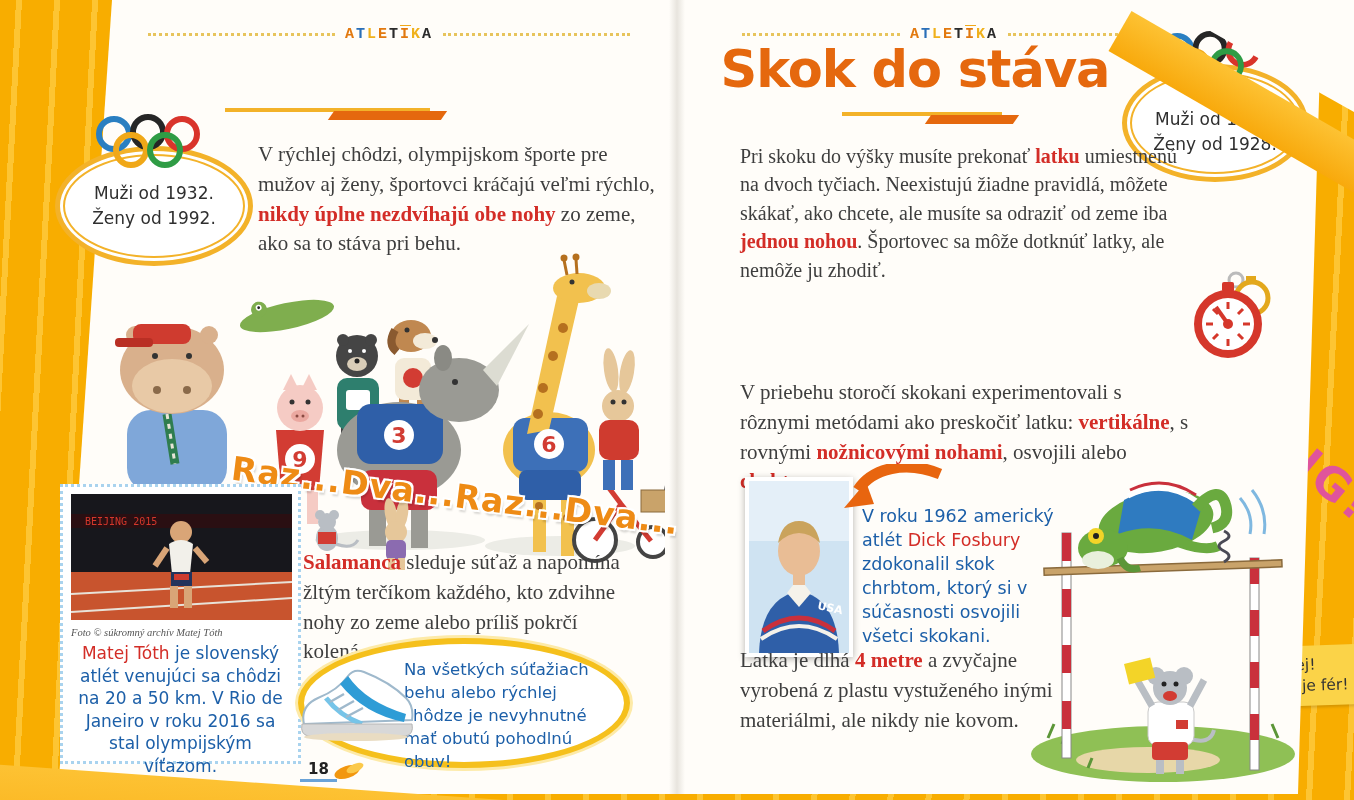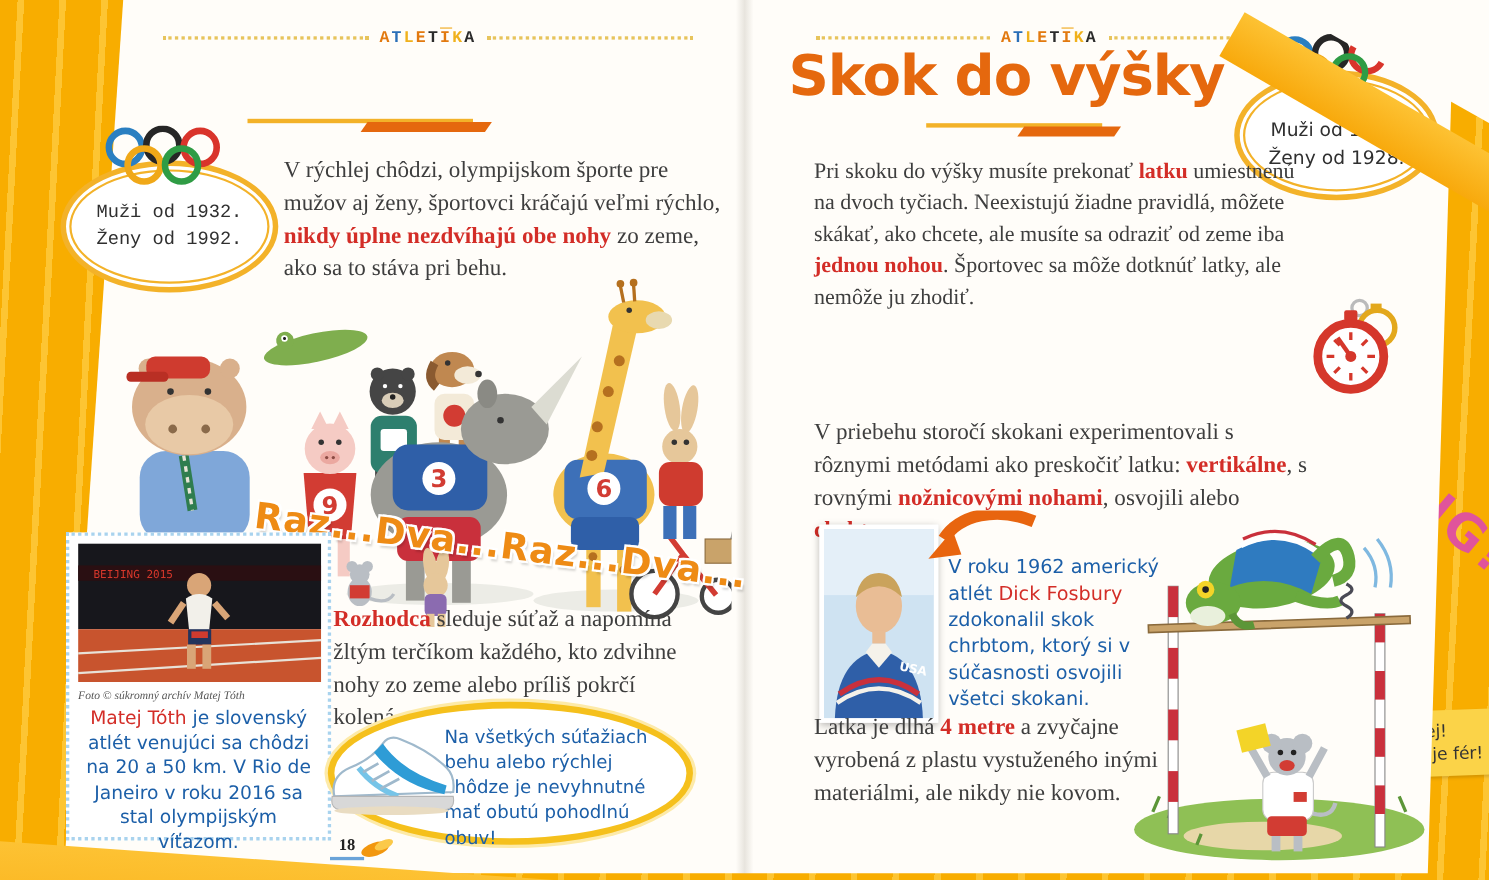--- a/index.html
+++ b/index.html
@@ -44,42 +44,42 @@
     clip-path:polygon(0 0,100% 0,86% 100%,0 100%);
     text-align:center;box-sizing:border-box;}
   
   .speech{position:absolute;background:#fbd348;color:#333;text-align:center;
     padding:9px 8px;font-size:15.5px;line-height:21px;transform:rotate(-2deg);box-shadow:1px 2px 3px rgba(0,0,0,.15);}
   .speech::before{content:"";position:absolute;left:-16px;bottom:16px;border-style:solid;
     border-width:9px 18px 9px 0;border-color:transparent #e02d28 transparent transparent;}
   .bang{position:absolute;font-weight:800;color:#e0549b;font-size:45px;letter-spacing:3px;
     transform:rotate(40deg);}
   .pagenum{font-weight:bold;font-size:15px;color:#222;border-bottom:3px solid #6aa3d8;padding:0 8px 1px 8px;}
-  .pnwrap{display:flex;align-items:flex-end;font-family:Liberation Serif, serif;}
+  .pnwrap{display:flex;align-items:flex-end;}
   .photo-frame{position:absolute;background:#fff;border:4px solid #fff;box-shadow:0 2px 7px rgba(0,0,0,.3);}
   .ribbon{position:absolute;background:linear-gradient(#fdc233,#f8a90c);z-index:5;}
   .corner-sliver{position:absolute;inset:0;background:#fffdf9;z-index:6;
     clip-path:polygon(1155px 0,1354px 0,1354px 112px);}
 </style>
 </head>
 <body>
 
 <div class="canvas">
   <div class="spread"></div>
   <div class="fold layer"></div>
 
   <div class="layer hdr" style="left:148px;top:26px;width:482px;">
     <div class="dots"></div>
     <div class="wordmark"><span style="color: rgb(226, 121, 15);">A</span><span style="color: rgb(42, 111, 184);">T</span><span style="color: rgb(240, 177, 28);">L</span><span style="color: rgb(226, 121, 15);">E</span><span style="color: rgb(43, 43, 43);">T</span><span style="color: rgb(226, 121, 15); position: relative; text-decoration: overline rgb(240, 168, 24);">I</span><span style="color: rgb(240, 177, 28);">K</span><span style="color: rgb(43, 43, 43);">A</span></div>
     <div class="dots"></div>
   </div>
 
   <div class="uline layer" style="left:225px;top:108px;width:205px;"></div>
 
-  <div class="oval layer" style="left:55px;top:146px;width:188px;height:110px;font-family:Liberation Mono, monospace;">
+  <div class="oval layer" style="left:55px;top:146px;width:188px;height:110px;">
     <div class="inner"></div>
     <div class="badge-txt" style="margin-top:30px;">
       <div>Muži od 1932.</div>
       <div>Ženy od 1992.</div>
     </div>
   </div>
   <svg class="layer" style="left:90px;top:114px;" width="120" height="58" viewBox="0 0 120 58">
     <circle cx="24" cy="20" r="15" fill="none" stroke="#2a7fc1" stroke-width="6"></circle>
     <circle cx="58" cy="18" r="15" fill="none" stroke="#262626" stroke-width="6"></circle>
     <circle cx="92" cy="20" r="15" fill="none" stroke="#d9342b" stroke-width="6"></circle>
@@ -259,21 +259,21 @@
       <path d="M124,54 l12,14" stroke="#d9a577" stroke-width="6"></path>
       <rect x="103" y="80" width="15" height="6" fill="#cf3b2f"></rect>
     </svg>
     <div class="caption">Foto © súkromný archív Matej Tóth</div>
     <div class="hand blue-note" style="font-size:17px;line-height:22.5px;text-align:center;">
       <span class="red" style="font-weight:normal;">Matej Tóth</span><span> je slovenský atlét venujúci sa chôdzi na 20 a 50 km. V Rio de Janeiro v roku 2016 sa stal olympijským víťazom.</span>
     </div>
   </div>
 
   <p class="serif-par layer" style="left:303px;top:548px;width:330px;">
-    <span class="red">Rozhodca</span><span> sleduje súťaž a napomína žltým terčíkom každého, kto zdvihne nohy zo zeme alebo príliš pokrčí kolená.</span>
+    <span class="red">Salamanca</span><span> sleduje súťaž a napomína žltým terčíkom každého, kto zdvihne nohy zo zeme alebo príliš pokrčí kolená.</span>
   </p>
 
   <div class="bubble" style="left:298px;top:638px;width:332px;height:130px;z-index:3;">
     <div class="hand blue-note" style="position:absolute;left:100px;top:14px;width:210px;font-size:16.5px;line-height:23px;">Na všetkých súťažiach behu alebo rýchlej chôdze je nevyhnutné mať obutú pohodlnú obuv!</div>
   </div>
   <svg class="layer" style="left:296px;top:662px;z-index:4;" width="118" height="84" viewBox="0 0 118 84">
     <path d="M8,62 q-4,-18 14,-26 q20,-8 30,-22 q6,-8 16,-4 q26,10 42,26 q8,8 6,22 z" fill="#fff" stroke="#9fb9cc" stroke-width="2"></path>
     <path d="M52,14 q18,26 58,38 l-2,8 q-40,-8 -64,-38 z" fill="#2e9cd6"></path>
     <path d="M30,36 q14,18 36,26" fill="none" stroke="#76c4e8" stroke-width="5"></path>
     <path d="M34,40 l14,-8 M42,48 l16,-9 M50,55 l17,-9" stroke="#9fb9cc" stroke-width="2.5"></path>
@@ -288,21 +288,21 @@
       <ellipse cx="24" cy="8" rx="9" ry="4" fill="#fbc94a" transform="rotate(-24 24 8)"></ellipse>
     </svg>
   </div>
 
   <div class="layer hdr" style="left:742px;top:26px;width:424px;">
     <div class="dots"></div>
     <div class="wordmark"><span style="color: rgb(226, 121, 15);">A</span><span style="color: rgb(42, 111, 184);">T</span><span style="color: rgb(240, 177, 28);">L</span><span style="color: rgb(226, 121, 15);">E</span><span style="color: rgb(43, 43, 43);">T</span><span style="color: rgb(226, 121, 15); position: relative; text-decoration: overline rgb(240, 168, 24);">I</span><span style="color: rgb(240, 177, 28);">K</span><span style="color: rgb(43, 43, 43);">A</span></div>
     <div class="dots"></div>
   </div>
 
-  <div class="layer big-title" style="left:700px;top:40px;width:430px;font-size:51px;">Skok do výšky</div>
+  <div class="layer big-title" style="left:700px;top:40px;width:430px;font-size:51px;">Skok do stáva</div>
   <div class="uline layer" style="left:842px;top:112px;width:160px;"></div>
 
   <div class="oval layer" style="left:1122px;top:64px;width:176px;height:108px;">
     <div class="inner"></div>
     <div class="badge-txt" style="margin-top:38px;">
       <div>Muži od 1896.</div>
       <div>Ženy od 1928.</div>
     </div>
   </div>
   <svg class="layer" style="left:1154px;top:30px;" width="116" height="58" viewBox="0 0 120 58">

